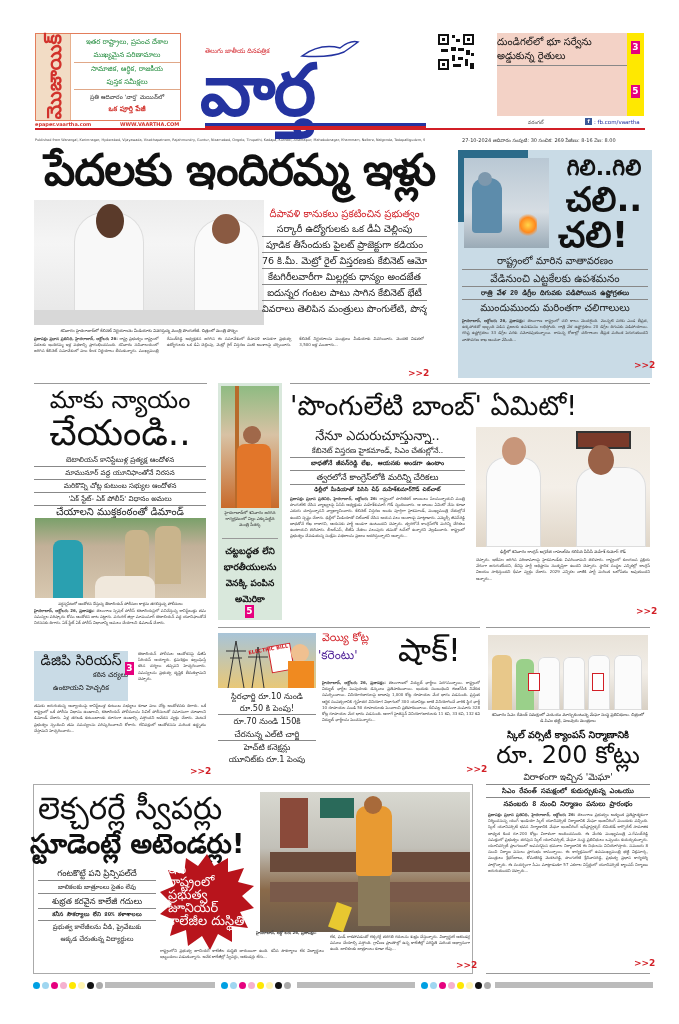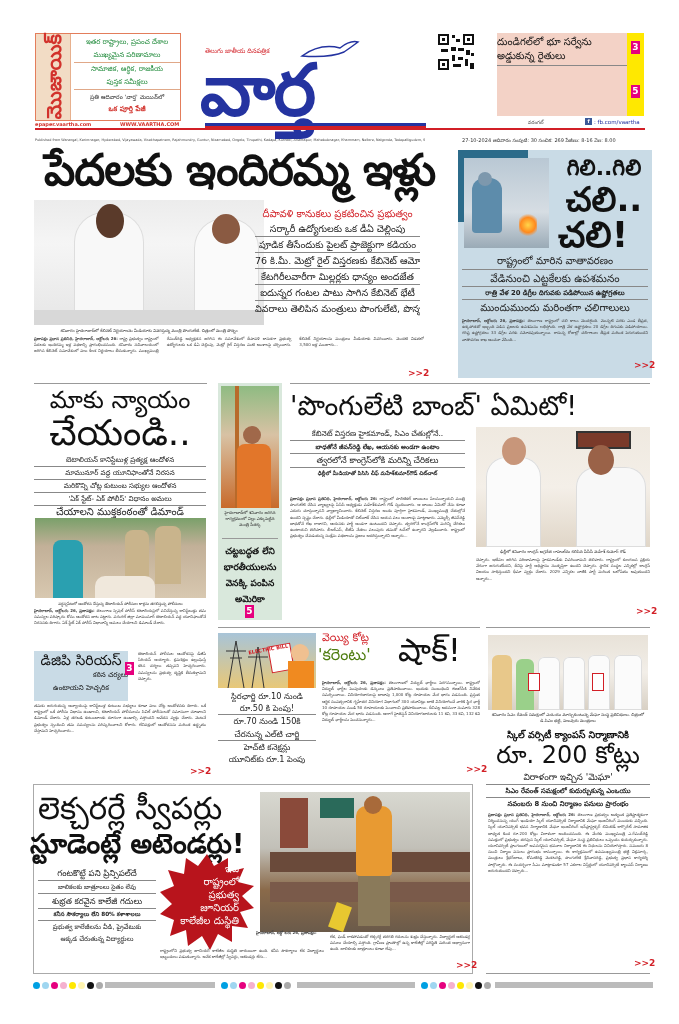--- a/index.html
+++ b/index.html
@@ -3,21 +3,21 @@
 <meta charset="utf-8">
 <style>
   * { box-sizing: border-box; margin: 0; padding: 0; }
   html, body { width: 679px; height: 1024px; background: #ffffff; overflow: hidden; }
   body { font-family: "DejaVu Sans", sans-serif; color: #111; position: relative; }
   .abs { position: absolute; }
   .body-text { font-size: 4px; line-height: 6.2px; color: #444; text-align: justify; overflow: hidden; }
   .hl { font-family: "DejaVu Sans", sans-serif; font-weight: bold; color: #111; }
   .sub { font-size: 9.5px; line-height: 15px; text-align: center; border-bottom: 1px solid #888; color: #222; white-space: nowrap; overflow: hidden; }
   .sub.red { color: #d21f26; border-bottom: none; }
-  .sub.bold { font-weight: bold; font-size: 8px; }
+  .sub.bold { font-weight: bold; font-size: 8px; font-family: Liberation Mono, monospace; }
   .more { color: #d21f26; font-size: 9px; font-weight: bold; }
   .badge { background: #e6007e; color: #fff; font-weight: bold; font-size: 9px; display: inline-block; width: 9px; height: 13px; text-align: center; line-height: 13px; }
   .photo { background: linear-gradient(135deg, #c9b9a7 0%, #e8e2da 40%, #b8a897 100%); position: absolute; overflow: hidden; }
   .rule { position: absolute; background: #999; height: 1px; }
   .caption { font-size: 4.2px; color: #333; text-align: center; white-space: nowrap; overflow: hidden; }
 
   
   #promo-box { left: 35px; top: 33px; width: 146px; height: 88px; border: 1px solid #e37d5b; }
   #promo-side { left: 0; top: 0; width: 35px; height: 86px; background: #f2dcc5; border-right: 1px solid #e7b08d; display:flex; align-items:center; justify-content:center; }
   #promo-side span { writing-mode: vertical-rl; transform: rotate(180deg); color: #d2322c; font-weight: bold; font-size: 20px; }
@@ -109,21 +109,21 @@
 
 <div class="photo" style="left:34px;top:200px;width:230px;height:125px;background:linear-gradient(180deg,#ececec 0%,#f5f5f5 35%,#e6e6e6 100%);">
   <div style="position:absolute;left:40px;top:12px;width:70px;height:110px;background:#f8f8f8;border-radius:30px 30px 4px 4px;box-shadow:inset 0 0 0 1px #ddd;"></div>
   <div style="position:absolute;left:62px;top:4px;width:28px;height:34px;background:#5a3a2a;border-radius:50%;"></div>
   <div style="position:absolute;left:160px;top:18px;width:65px;height:100px;background:#fafafa;border-radius:30px 30px 4px 4px;box-shadow:inset 0 0 0 1px #ddd;"></div>
   <div style="position:absolute;left:178px;top:14px;width:28px;height:30px;background:#8a5a42;border-radius:50%;"></div>
   <div style="position:absolute;left:0;top:110px;width:230px;height:15px;background:#d8d8d8;"></div>
 </div>
 <div class="abs caption" style="left:34px;top:328px;width:230px;">శనివారం హైదరాబాద్‌లో కేబినెట్ నిర్ణయాలను మీడియాకు వివరిస్తున్న మంత్రి పొంగులేటి. చిత్రంలో మంత్రి పొన్నం</div>
 
-<div class="abs" style="left:255px;top:206px;width:165px;">
+<div class="abs" style="left:262px;top:206px;width:165px;">
   <div class="sub red" style="font-size:10px;">దీపావళి కానుకలు ప్రకటించిన ప్రభుత్వం</div>
   <div class="sub">సర్కారీ ఉద్యోగులకు ఒక డీఏ చెల్లింపు</div>
   <div class="sub">పూడిక తీసేందుకు పైలట్ ప్రాజెక్టుగా కడియం</div>
   <div class="sub">76 కి.మీ. మెట్రో రైల్ విస్తరణకు కేబినెట్ ఆమోదం</div>
   <div class="sub">కేటగిరీలవారీగా మిల్లర్లకు ధాన్యం అందజేత</div>
   <div class="sub">ఐదున్నర గంటల పాటు సాగిన కేబినెట్ భేటీ</div>
   <div class="sub" style="border-bottom:none;">వివరాలు తెలిపిన మంత్రులు పొంగులేటి, పొన్నం</div>
 </div>
 
 <div class="abs body-text" style="left:34px;top:336px;width:390px;height:42px;column-count:3;column-gap:8px;">
@@ -198,20 +198,21 @@
   </div>
   <div class="abs caption" style="left:2px;top:127px;width:60px;white-space:normal;font-size:4.2px;line-height:6px;">హైదరాబాద్‌లో శనివారం జరిగిన కార్యక్రమంలో విల్లు ఎక్కుపెట్టిన మంత్రి సీతక్క</div>
   <div class="rule" style="left:4px;top:155px;width:56px;"></div>
   <div class="abs" style="left:2px;top:160px;width:60px;text-align:center;font-size:9px;line-height:16px;font-weight:bold;">చట్టబద్ధత లేని భారతీయులను వెనక్కి పంపిన అమెరికా</div>
   <span class="abs badge" style="left:27px;top:222px;">5</span>
 </div>
 
 <div class="rule" style="left:290px;top:383px;width:360px;"></div>
 <div class="abs hl" style="left:290px;top:388px;width:360px;font-size:27px;line-height:36px;white-space:nowrap;font-weight:normal;">'పొంగులేటి బాంబ్' ఏమిటో!</div>
 <div class="abs" style="left:290px;top:427px;width:175px;">
+  <div class="sub" style="font-size:13px;line-height:17px;border-bottom:none;">నేనూ ఎదురుచూస్తున్నా..</div>
   <div class="sub" style="font-size:7.5px;line-height:13px;">కేబినెట్ విస్తరణ హైకమాండ్, సిఎం చేతుల్లోనే..</div>
   <div class="sub bold" style="font-size:6.2px;line-height:12px;">బాధతోనే జీవన్‌రెడ్డి లేఖ, ఆయనకు అండగా ఉంటాం</div>
   <div class="sub" style="font-size:8.5px;line-height:13px;">త్వరలోనే కాంగ్రెస్‌లోకి మరిన్ని చేరికలు</div>
   <div class="sub bold" style="font-size:5.3px;line-height:11px;border-bottom:none;">ఢిల్లీలో మీడియాతో పిసిసి చీఫ్ మహేశ్‌కుమార్‌గౌడ్ చిట్‌చాట్</div>
 </div>
 <div class="abs body-text" style="left:290px;top:496px;width:175px;height:120px;">
   <b>ప్రజాపక్షం ప్రధాన ప్రతినిధి, హైదరాబాద్, అక్టోబరు 26:</b>
   రాష్ట్రంలో పొలిటికల్ బాంబులు పేలనున్నాయని మంత్రి పొంగులేటి చేసిన వ్యాఖ్యలపై పీసీసీ అధ్యక్షుడు మహేశ్‌కుమార్ గౌడ్ స్పందించారు. ఆ బాంబు ఏమిటో నేను కూడా ఎదురు చూస్తున్నానని వ్యాఖ్యానించారు. కేబినెట్ విస్తరణ అంశం పూర్తిగా హైకమాండ్, ముఖ్యమంత్రి చేతుల్లోనే ఉందని స్పష్టం చేశారు. ఢిల్లీలో మీడియాతో చిట్‌చాట్ చేసిన ఆయన పలు అంశాలపై మాట్లాడారు. ఎమ్మెల్సీ జీవన్‌రెడ్డి బాధతోనే లేఖ రాశారని, ఆయనకు పార్టీ అండగా ఉంటుందని చెప్పారు. త్వరలోనే కాంగ్రెస్‌లోకి మరిన్ని చేరికలు ఉంటాయని తెలిపారు. బీఆర్‌ఎస్, బీజేపీ నేతలు పలువురు తమతో టచ్‌లో ఉన్నారని వెల్లడించారు. రాష్ట్రంలో ప్రభుత్వం చేపడుతున్న సంక్షేమ పథకాలను ప్రజలు ఆదరిస్తున్నారని అన్నారు...
 </div>
 <div class="photo" style="left:476px;top:427px;width:174px;height:120px;background:linear-gradient(180deg,#efe9e0 0%,#f4efe8 50%,#e0d6c8 100%);">
@@ -232,21 +233,21 @@
   <svg width="98" height="55" viewBox="0 0 98 55">
     <path d="M10 55 L18 8 L26 55 M12 25 L24 25 M8 18 L28 18" stroke="#333" stroke-width="1" fill="none"></path>
     <path d="M34 55 L40 14 L46 55 M30 24 L50 24" stroke="#333" stroke-width="1" fill="none"></path>
     <rect x="52" y="12" width="22" height="26" fill="#fff" stroke="#d21f26" transform="rotate(-10 63 25)"></rect>
     <circle cx="82" cy="20" r="9" fill="#f0c090"></circle>
     <rect x="70" y="28" width="26" height="27" fill="#f08a20"></rect>
   </svg>
 </div>
 <div class="abs" style="left:248px;top:646px;font-size:5px;color:#d21f26;font-weight:bold;transform:rotate(-10deg);">ELECTRIC BILL</div>
 <div class="abs" style="left:322px;top:631px;font-size:11px;color:#d21f26;line-height:14px;">వెయ్యి కోట్ల</div>
-<div class="abs" style="left:318px;top:647px;font-size:16px;color:#4d7c0f;line-height:16px;">'కరెంటు'</div>
+<div class="abs" style="left:318px;top:647px;font-size:12px;color:#4c1d95;line-height:16px;">'కరెంటు'</div>
 <div class="abs hl" style="left:398px;top:628px;font-size:32px;line-height:44px;font-weight:normal;">షాక్!</div>
 <div class="abs" style="left:218px;top:690px;width:98px;">
   <div class="sub" style="font-size:8.2px;line-height:12px;border-bottom:none;">స్థిరఛార్జి రూ.10 నుండి</div>
   <div class="sub" style="font-size:8.2px;line-height:12px;">రూ.50 కి పెంపు!</div>
   <div class="sub" style="font-size:8.2px;line-height:13px;border-bottom:none;">రూ.70 నుండి 150కి</div>
   <div class="sub" style="font-size:8.2px;line-height:12px;">చేరనున్న ఎల్‌టి చార్జి</div>
   <div class="sub" style="font-size:8.2px;line-height:12px;border-bottom:none;">హెచ్‌టి కనెక్షన్లు</div>
   <div class="sub" style="font-size:8.2px;line-height:12px;border-bottom:none;">యూనిట్‌కు రూ.1 పెంపు</div>
 </div>
 <div class="abs body-text" style="left:322px;top:680px;width:158px;height:92px;">
@@ -298,21 +299,21 @@
   <div class="sub" style="font-size:8.5px;line-height:14px;">గంటకొట్టే పని ప్రిన్సిపల్‌దే</div>
   <div class="sub" style="font-size:6.2px;line-height:12px;">బాలికలకు బాత్రూంలు సైతం లేవు</div>
   <div class="sub" style="font-size:8.3px;line-height:14px;">శుభ్రత కరవైన కాలేజీ గదులు</div>
   <div class="sub bold" style="font-size:5.7px;line-height:11px;">కనీస సౌకర్యాలు లేని 80% కళాశాలలు</div>
   <div class="sub" style="font-size:6.5px;line-height:12px;border-bottom:none;">ప్రభుత్వ కాలేజీలను వీడి, ప్రైవేటుకు</div>
   <div class="sub" style="font-size:6.5px;line-height:12px;border-bottom:none;">ఆక్కడ చేరుతున్న విద్యార్థులు</div>
 </div>
 <svg class="abs" style="left:158px;top:852px;" width="98" height="100" viewBox="0 0 98 100">
   <polygon points="49,2 56,14 70,6 70,20 86,16 80,30 96,34 84,44 96,56 82,60 90,76 74,74 74,90 60,82 52,98 44,84 30,94 28,78 12,84 16,68 2,62 14,52 2,40 16,34 10,18 26,22 28,6 40,14" fill="#b8141c"></polygon>
 </svg>
-<div class="abs" style="left:161px;top:862px;width:78px;text-align:right;color:#fff;font-size:10px;line-height:13px;">
+<div class="abs" style="left:168px;top:862px;width:78px;text-align:left;color:#fff;font-size:13px;line-height:13px;">
   <div>ఇదీ</div>
   <div>రాష్ట్రంలో</div>
   <div>ప్రభుత్వ</div>
   <div>జూనియర్</div>
   <div>కాలేజీల దుస్థితి</div>
 </div>
 <div class="abs body-text" style="left:256px;top:930px;width:68px;height:18px;">
   <b>హైదరాబాద్, అక్టో బరు 26, ప్రజాపక్షం:</b>
 </div>
 <div class="abs body-text" style="left:160px;top:948px;width:164px;height:22px;">

